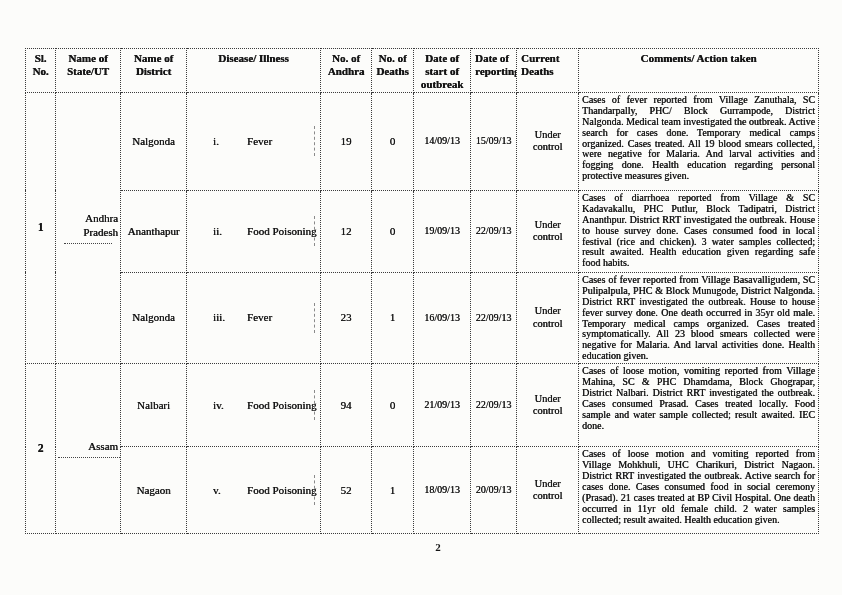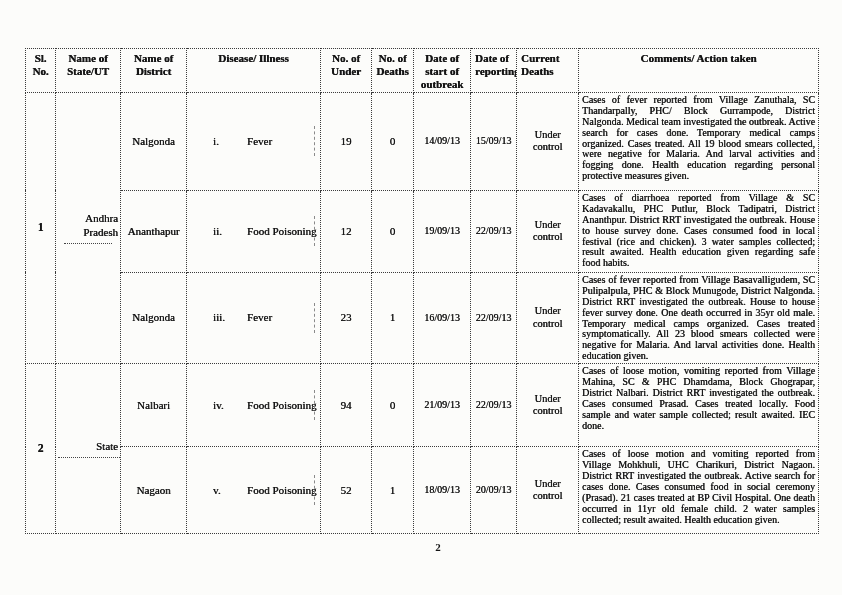--- a/index.html
+++ b/index.html
@@ -107,21 +107,21 @@
         <col style="width:46px">
         <col style="width:62px">
       <col style="width:240px">
     </colgroup>
     <thead>
       <tr class="rh">
         <th>Sl. No.</th>
         <th>Name of State/UT</th>
         <th>Name of District</th>
         <th>Disease/ Illness</th>
-        <th>No. of Under</th>
+        <th>No. of Andhra</th>
         <th>No. of Deaths</th>
         <th>Date of start of outbreak</th>
         <th class="th-left">Date of reporting</th>
         <th class="th-left">Current Deaths</th>
         <th>Comments/ Action taken</th>
       </tr>
     </thead>
     <tbody>
 
       <tr class="r1">
@@ -164,21 +164,21 @@
         <td class="cell num-cell">1</td>
         <td class="cell date-cell">16/09/13</td>
         <td class="cell date-cell">22/09/13</td>
         <td class="cell status-cell">Under control</td>
         <td class="comments-cell">Cases of fever reported from Village Basavalligudem, SC Pulipalpula, PHC &amp; Block Munugode, District Nalgonda. District RRT investigated the outbreak. House to house fever survey done. One death occurred in 35yr old male. Temporary medical camps organized. Cases treated symptomatically. All 23 blood smears collected were negative for Malaria. And larval activities done. Health education given.</td>
       </tr>
 
       <tr class="r4">
         <td class="cell sl-cell" rowspan="2">2</td>
         <td class="cell state-cell" rowspan="2">
-          <div class="state-name">State</div>
+          <div class="state-name">Assam</div>
           <div class="state-rule state-rule-1"></div>
         </td>
         <td class="cell district-cell">Nalbari</td>
         <td class="cell disease-cell">
           <span class="dnum">iv.</span><span>Food Poisoning</span>
         </td>
         <td class="cell num-cell">94</td>
         <td class="cell num-cell">0</td>
         <td class="cell date-cell">21/09/13</td>
         <td class="cell date-cell">22/09/13</td>

